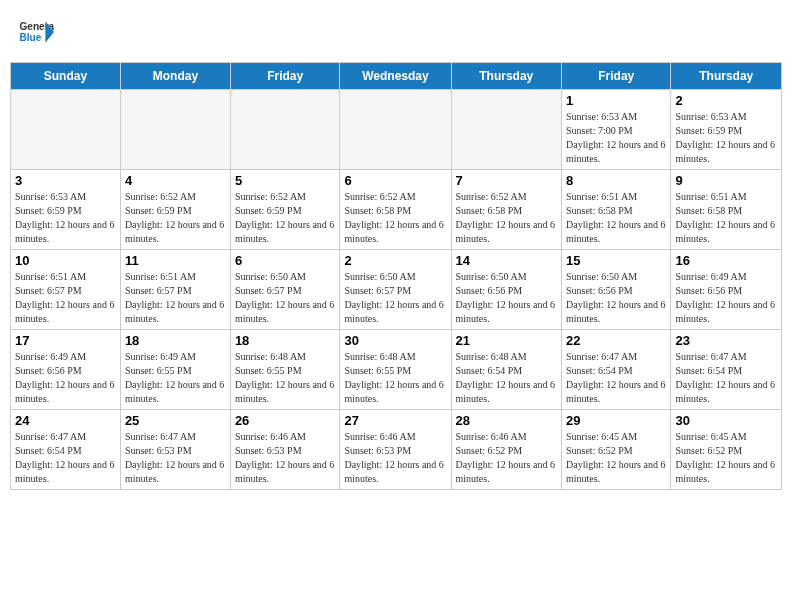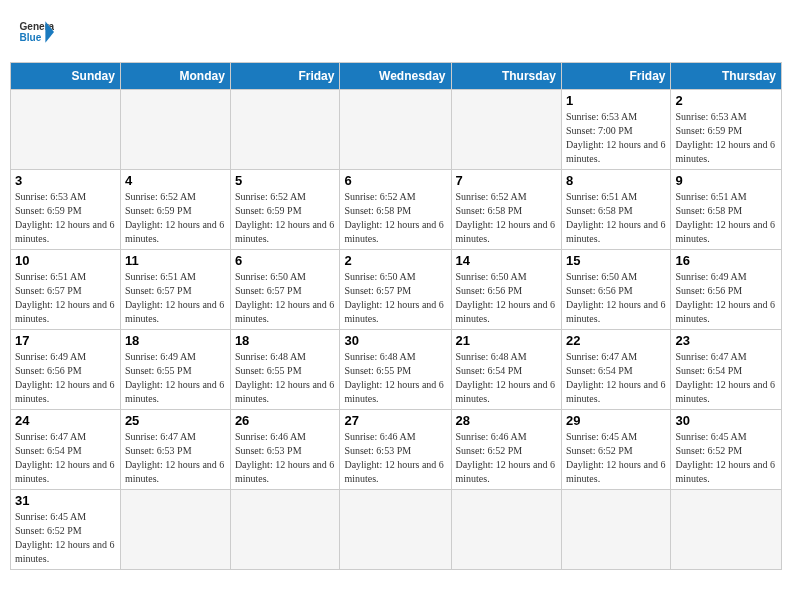--- a/index.html
+++ b/index.html
@@ -39,21 +39,21 @@
       color: #555;
     }
     table {
       width: 100%;
       border-collapse: collapse;
       font-size: 11px;
     }
     thead tr th {
       background-color: #1a7abf;
       color: #fff;
-      text-align: right;
+      text-align: center;
       padding: 6px 5px;
       font-size: 12px;
       font-weight: bold;
       border: 1px solid #ccc;
     }
     tbody tr td {
       border: 1px solid #ccc;
       vertical-align: top;
       padding: 3px 4px;
       width: 113px;
@@ -303,28 +303,14 @@
 Sunset: 6:52 PM
 Daylight: 12 hours and 6 minutes.</div>
         </td>
         <td>
           <span class="day-num">30</span>
           <div class="day-detail" style="white-space: pre-line;">Sunrise: 6:45 AM
 Sunset: 6:52 PM
 Daylight: 12 hours and 6 minutes.</div>
         </td>
       </tr>
-      <tr class="last-row">
-        <td>
-          <span class="day-num">31</span>
-          <div class="day-detail" style="white-space: pre-line;">Sunrise: 6:45 AM
-Sunset: 6:52 PM
-Daylight: 12 hours and 6 minutes.</div>
-        </td>
-        <td class="empty"></td>
-        <td class="empty"></td>
-        <td class="empty"></td>
-        <td class="empty"></td>
-        <td class="empty"></td>
-        <td class="empty"></td>
-      </tr>
     </tbody>
 </table>
 
 </body></html>

